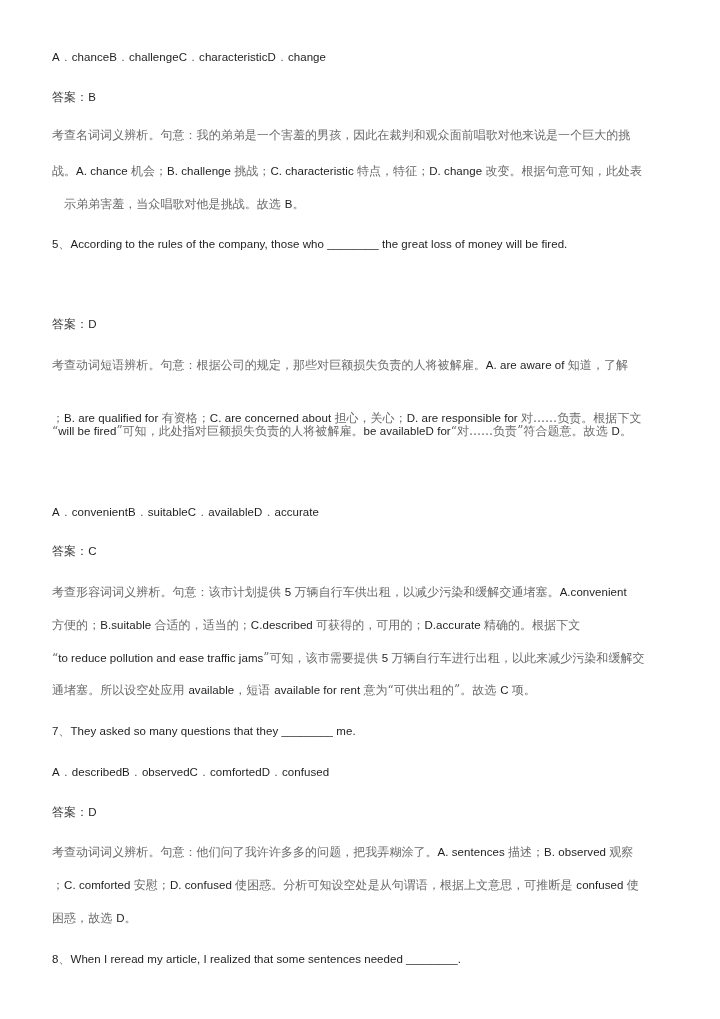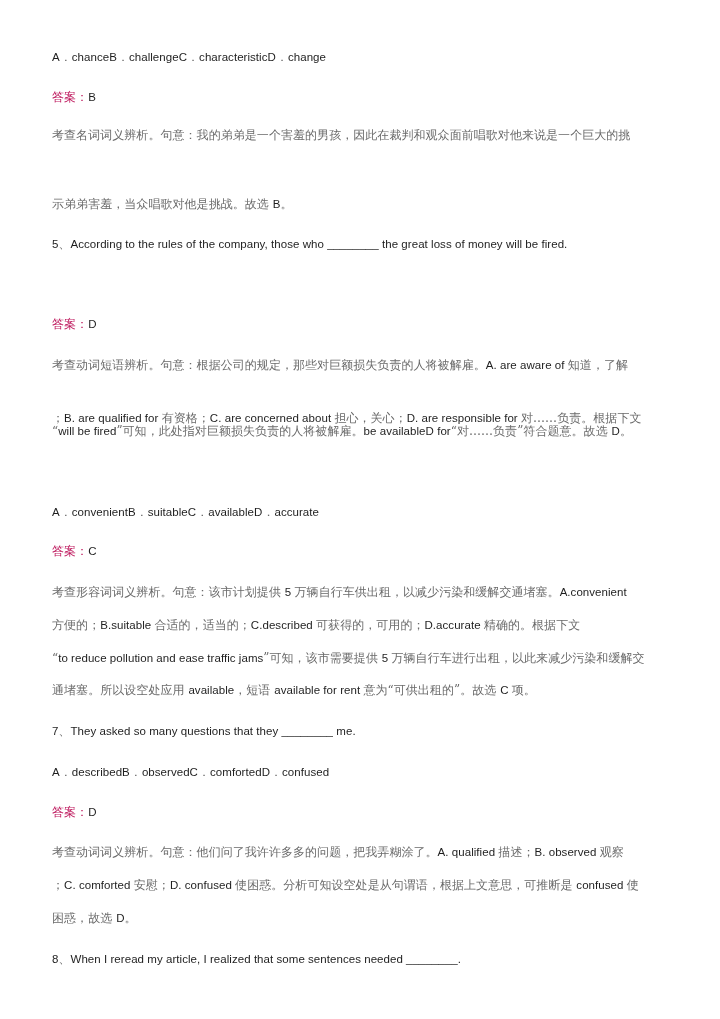--- a/index.html
+++ b/index.html
@@ -4,42 +4,43 @@
 <style>
   html, body { margin: 0; padding: 0; background: #ffffff; }
   body { width: 720px; height: 1019px; position: relative; overflow: hidden;
          font-family: "Liberation Sans", "DejaVu Sans", sans-serif; color: #1a1a1a; }
   .page { position: absolute; left: 0; top: 0; width: 720px; height: 1019px; background: #fff; }
   .line { position: absolute; left: 52px; white-space: nowrap; font-size: 11.5px; line-height: 16px; letter-spacing: 0.05px; }
   .line .zh { font-family: "DejaVu Serif", "Liberation Serif", serif; color: #6a6a6a; font-size: 12px; }
   .line .en { font-family: "Liberation Sans", "DejaVu Sans", sans-serif; color: #1e1e1e; }
   .q { color: #1e1e1e; }
   .opt { color: #1e1e1e; }
-  .ans .zh { color: #be185d; }
+  .ans .zh { color: #404040; }
   .exp { color: #6a6a6a; }
 </style>
 </head>
 <body>
 
 <div class="page" id="page">
     <div class="line opt" style="top: 49px;"><span class="en">A</span><span class="zh">．</span><span class="en">chanceB</span><span class="zh">．</span><span class="en">challengeC</span><span class="zh">．</span><span class="en">characteristicD</span><span class="zh">．</span><span class="en">change</span></div>
     <div class="line ans" style="top: 89px;"><span class="zh">答案：</span><span class="en">B</span></div>
     <div class="line exp" style="top: 127px;"><span class="zh">考查名词词义辨析。句意：我的弟弟是一个害羞的男孩，因此在裁判和观众面前唱歌对他来说是一个巨大的挑</span></div>
-    <div class="line exp" style="top: 196px;"><span class="zh">示弟弟害羞，当众唱歌对他是挑战。故选 </span><span class="en">B</span><span class="zh">。</span></div>
+    <div class="line exp" style="top: 163px;"><span class="zh">战。</span><span class="en">A. chance </span><span class="zh">机会；</span><span class="en">B. challenge </span><span class="zh">挑战；</span><span class="en">C. characteristic </span><span class="zh">特点，特征；</span><span class="en">D. change </span><span class="zh">改变。根据句意可知，此处表</span></div>
+    <div class="line exp" style="top: 196px; margin-left: 12px;"><span class="zh">示弟弟害羞，当众唱歌对他是挑战。故选 </span><span class="en">B</span><span class="zh">。</span></div>
     <div class="line q" style="top: 236px;"><span class="en">5</span><span class="zh">、</span><span class="en">According to the rules of the company, those who ________ the great loss of money will be fired.</span></div>
     <div class="line ans" style="top: 316px;"><span class="zh">答案：</span><span class="en">D</span></div>
     <div class="line exp" style="top: 357px;"><span class="zh">考查动词短语辨析。句意：根据公司的规定，那些对巨额损失负责的人将被解雇。</span><span class="en">A. are aware of </span><span class="zh">知道，了解</span></div>
     <div class="line exp" style="top: 410px;"><span class="zh">；</span><span class="en">B. are qualified for </span><span class="zh">有资格；</span><span class="en">C. are concerned about </span><span class="zh">担心，关心；</span><span class="en">D. are responsible for </span><span class="zh">对……负责。根据下文</span></div>
     <div class="line exp" style="top: 423px;"><span class="zh">“</span><span class="en">will be fired</span><span class="zh">”可知，此处指对巨额损失负责的人将被解雇。</span><span class="en">be availableD for</span><span class="zh">“对……负责”符合题意。故选 </span><span class="en">D</span><span class="zh">。</span></div>
     <div class="line opt" style="top: 504px;"><span class="en">A</span><span class="zh">．</span><span class="en">convenientB</span><span class="zh">．</span><span class="en">suitableC</span><span class="zh">．</span><span class="en">availableD</span><span class="zh">．</span><span class="en">accurate</span></div>
     <div class="line ans" style="top: 543px;"><span class="zh">答案：</span><span class="en">C</span></div>
     <div class="line exp" style="top: 584px;"><span class="zh">考查形容词词义辨析。句意：该市计划提供 </span><span class="en">5 </span><span class="zh">万辆自行车供出租，以减少污染和缓解交通堵塞。</span><span class="en">A.convenient</span></div>
     <div class="line exp" style="top: 617px;"><span class="zh">方便的；</span><span class="en">B.suitable </span><span class="zh">合适的，适当的；</span><span class="en">C.described </span><span class="zh">可获得的，可用的；</span><span class="en">D.accurate </span><span class="zh">精确的。根据下文</span></div>
     <div class="line exp" style="top: 650px;"><span class="zh">“</span><span class="en">to reduce pollution and ease traffic jams</span><span class="zh">”可知，该市需要提供 </span><span class="en">5 </span><span class="zh">万辆自行车进行出租，以此来减少污染和缓解交</span></div>
     <div class="line exp" style="top: 682px;"><span class="zh">通堵塞。所以设空处应用 </span><span class="en">available</span><span class="zh">，短语 </span><span class="en">available for rent </span><span class="zh">意为“可供出租的”。故选 </span><span class="en">C </span><span class="zh">项。</span></div>
     <div class="line q" style="top: 723px;"><span class="en">7</span><span class="zh">、</span><span class="en">They asked so many questions that they ________ me.</span></div>
     <div class="line opt" style="top: 764px;"><span class="en">A</span><span class="zh">．</span><span class="en">describedB</span><span class="zh">．</span><span class="en">observedC</span><span class="zh">．</span><span class="en">comfortedD</span><span class="zh">．</span><span class="en">confused</span></div>
     <div class="line ans" style="top: 804px;"><span class="zh">答案：</span><span class="en">D</span></div>
-    <div class="line exp" style="top: 844px;"><span class="zh">考查动词词义辨析。句意：他们问了我许许多多的问题，把我弄糊涂了。</span><span class="en">A. qualified </span><span class="zh">描述；</span><span class="en">B. observed </span><span class="zh">观察</span></div>
+    <div class="line exp" style="top: 844px;"><span class="zh">考查动词词义辨析。句意：他们问了我许许多多的问题，把我弄糊涂了。</span><span class="en">A. sentences </span><span class="zh">描述；</span><span class="en">B. observed </span><span class="zh">观察</span></div>
     <div class="line exp" style="top: 877px;"><span class="zh">；</span><span class="en">C. comforted </span><span class="zh">安慰；</span><span class="en">D. confused </span><span class="zh">使困惑。分析可知设空处是从句谓语，根据上文意思，可推断是 </span><span class="en">confused </span><span class="zh">使</span></div>
     <div class="line exp" style="top: 910px;"><span class="zh">困惑，故选 </span><span class="en">D</span><span class="zh">。</span></div>
     <div class="line q" style="top: 951px;"><span class="en">8</span><span class="zh">、</span><span class="en">When I reread my article, I realized that some sentences needed ________.</span></div>
   </div>
 
 </body></html>

